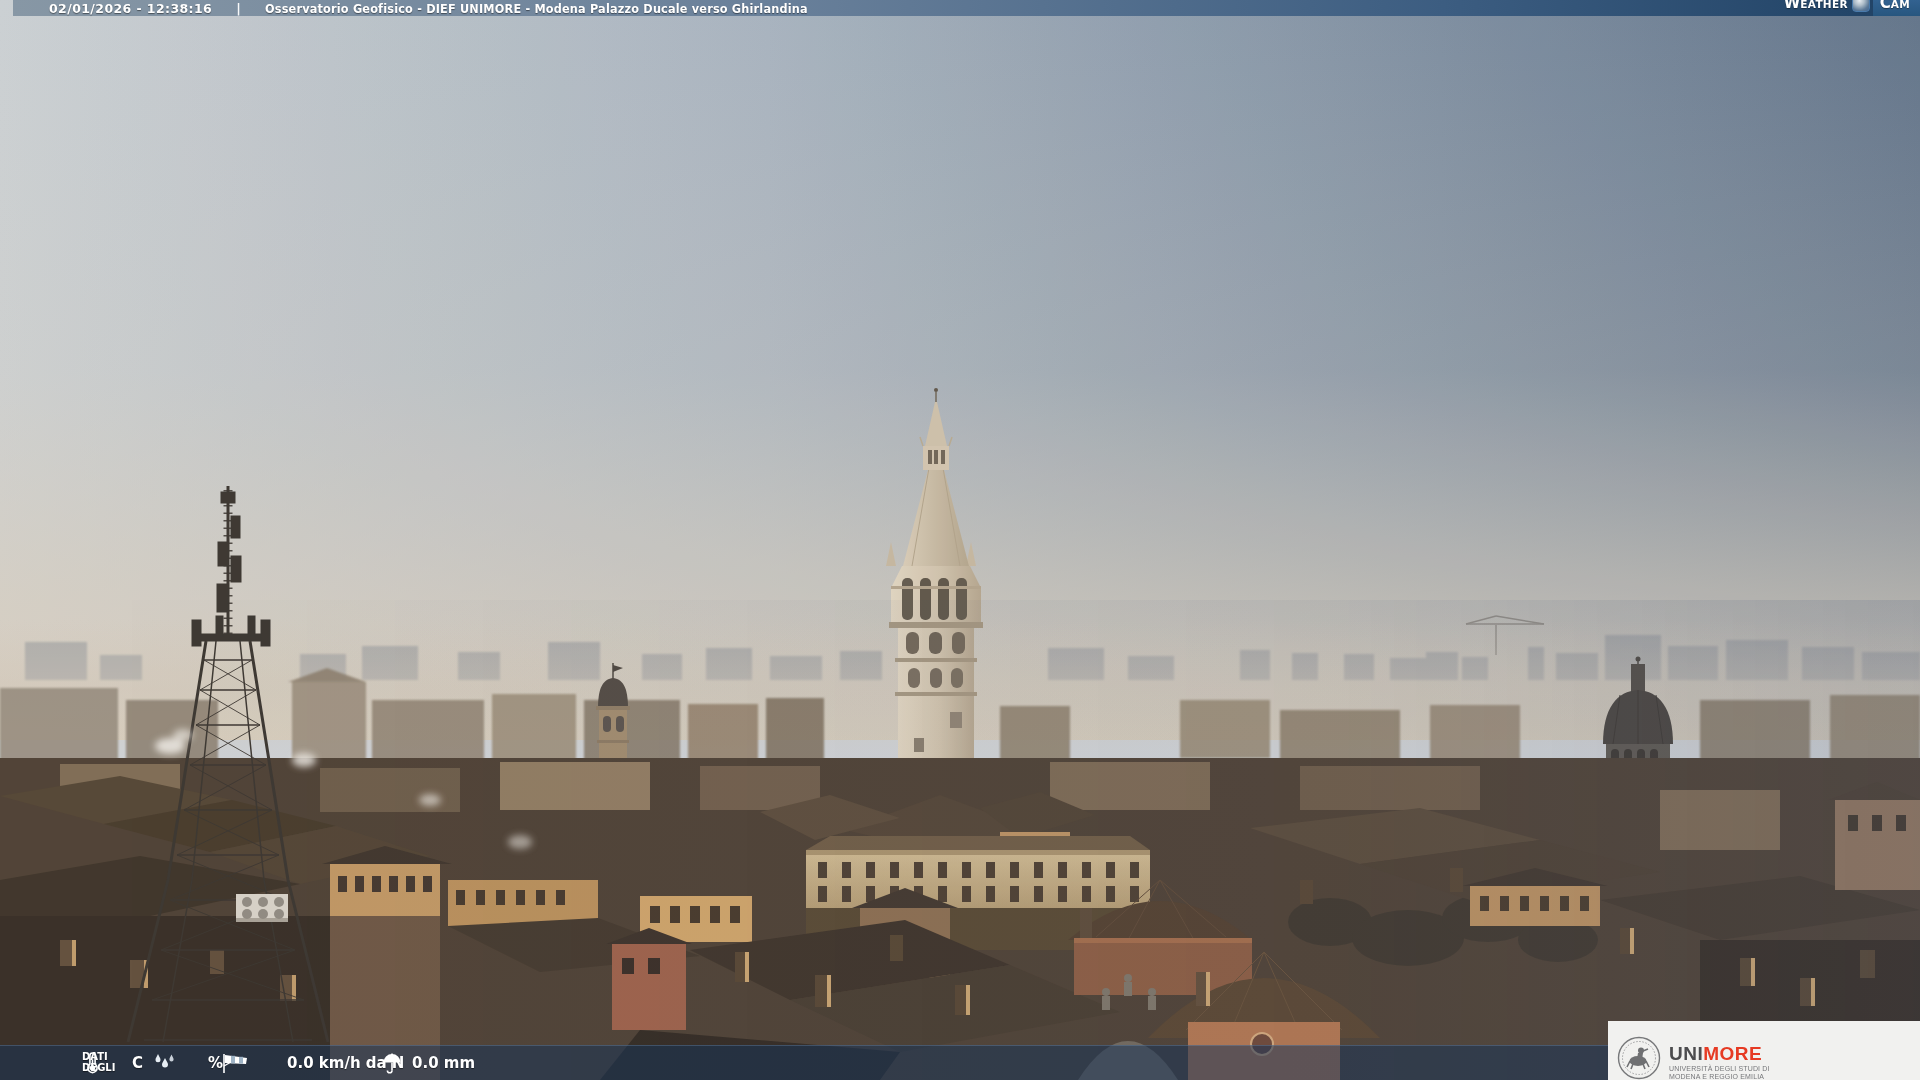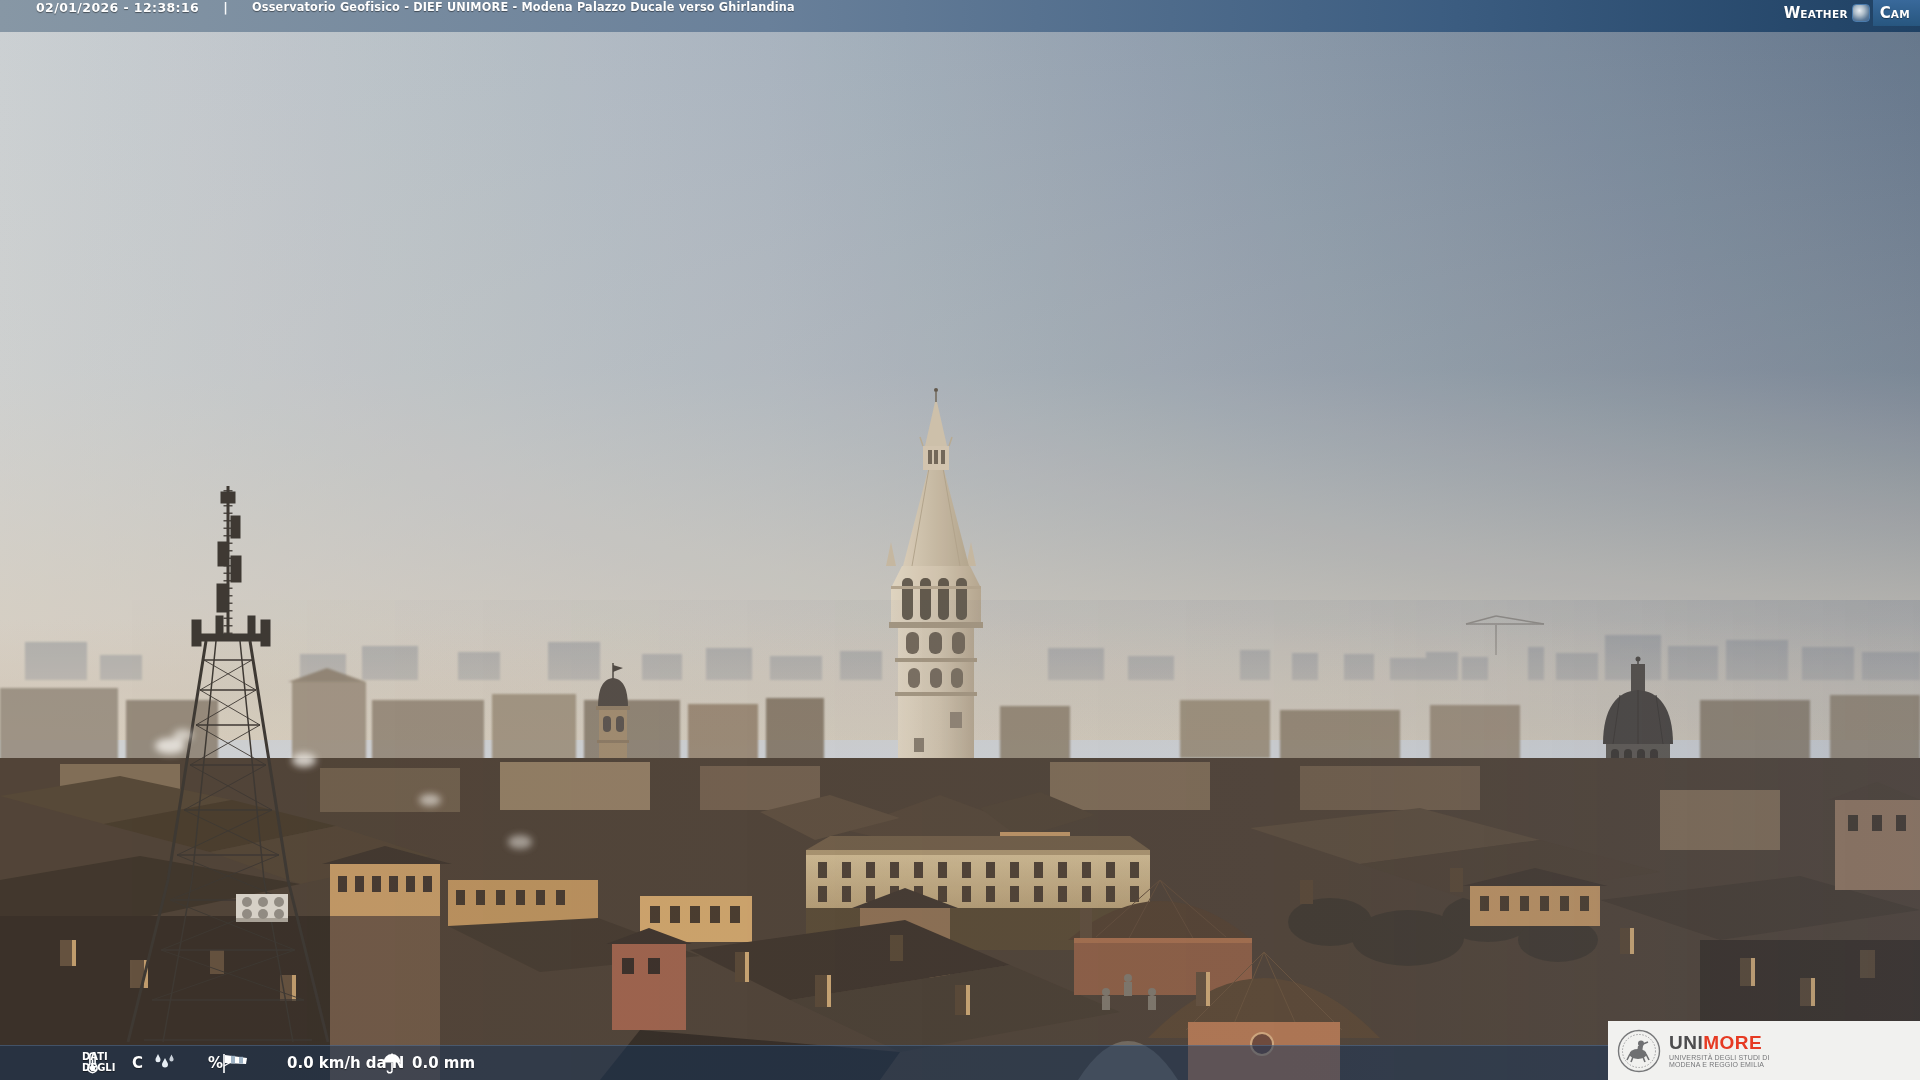--- a/index.html
+++ b/index.html
@@ -3,23 +3,23 @@
 <meta charset="utf-8">
 <style>
   html,body{margin:0;padding:0;overflow:hidden;}
   body{width:1920px;height:1080px;position:relative;background:#cfd3d6;
        font-family:"DejaVu Sans","Liberation Sans",sans-serif;}
 
   
   #scene{position:absolute;inset:0;width:1920px;height:1080px;display:block;}
 
   
-  .hdr{position:absolute;top:0;left:0;right:0;height:32px;
+  .hdr{position:absolute;top:0;left:13px;right:0;height:16px;
        background:linear-gradient(90deg,#8797a5 0%,#69809a 40%,#3c5d81 75%,#1f4164 100%);
-       display:flex;align-items:flex-start;color:#fff;z-index:5;}
+       display:flex;align-items:flex-end;color:#fff;z-index:5;}
   .hdr-date{margin-left:36px;font-size:12.5px;font-weight:bold;letter-spacing:.4px;
        text-shadow:0 1px 1px rgba(0,0,0,.45);white-space:nowrap;}
   .hdr-sep{margin:0 24px;font-size:12.5px;font-weight:bold;opacity:.95;}
   .hdr-title{font-size:12px;font-weight:bold;letter-spacing:.2px;
        text-shadow:0 1px 1px rgba(0,0,0,.45);white-space:nowrap;transform:scaleX(.94);transform-origin:left center;}
   .wcam{margin-left:auto;display:flex;align-items:center;height:26px;cursor:pointer;}
   .wcam-word{color:#fff;display:flex;align-items:baseline;text-shadow:0 1px 1px rgba(0,0,0,.4);}
   .wcam-big{font-size:15px;font-weight:bold;}
   .wcam-small{font-size:10.5px;font-weight:bold;letter-spacing:.3px;}
   .wcam-orb{width:18px;height:18px;border-radius:4px;margin:0 3px 0 4px;
@@ -31,21 +31,21 @@
   
   .ftr{position:absolute;left:0;right:0;bottom:0;height:34px;z-index:4;
        background:rgba(23,52,88,.52);border-top:1px solid rgba(130,160,195,.30);color:#fff;}
   .ftr span{position:absolute;text-shadow:0 1px 1px rgba(0,0,0,.5);padding-left:28px;}
   .ftr-dati{left:26px;top:5px;font-size:10px;font-weight:bold;line-height:11px;text-align:center;}
   .ftr-val{font-size:15px;font-weight:bold;top:8px;white-space:nowrap;}
   .ftr-ico{position:absolute;top:5px;}
 
   
   .logo{position:absolute;right:0;bottom:0;width:312px;height:59px;background:#f1f1ef;
-        display:flex;align-items:center;z-index:6;cursor:pointer;}
+        display:flex;align-items:flex-end;z-index:6;cursor:pointer;}
   .seal{margin-left:9px;flex:0 0 auto;}
   .brand{margin-left:8px;display:flex;flex-direction:column;justify-content:center;}
   .brand-word{font-size:19px;font-weight:bold;letter-spacing:.5px;line-height:19px;
         font-family:"Liberation Sans","DejaVu Sans",sans-serif;}
   .brand-uni{color:#4c4c4e;} .brand-more{color:#e63a23;}
   .brand-sub{font-size:7px;color:#76777a;line-height:7.5px;letter-spacing:.15px;margin-top:2px;
         font-family:"Liberation Sans","DejaVu Sans",sans-serif;}
   .obs{margin-left:11px;color:#6f7173;font-size:15.5px;line-height:19px;
         font-family:"Liberation Sans","DejaVu Sans",sans-serif;}
 </style>

